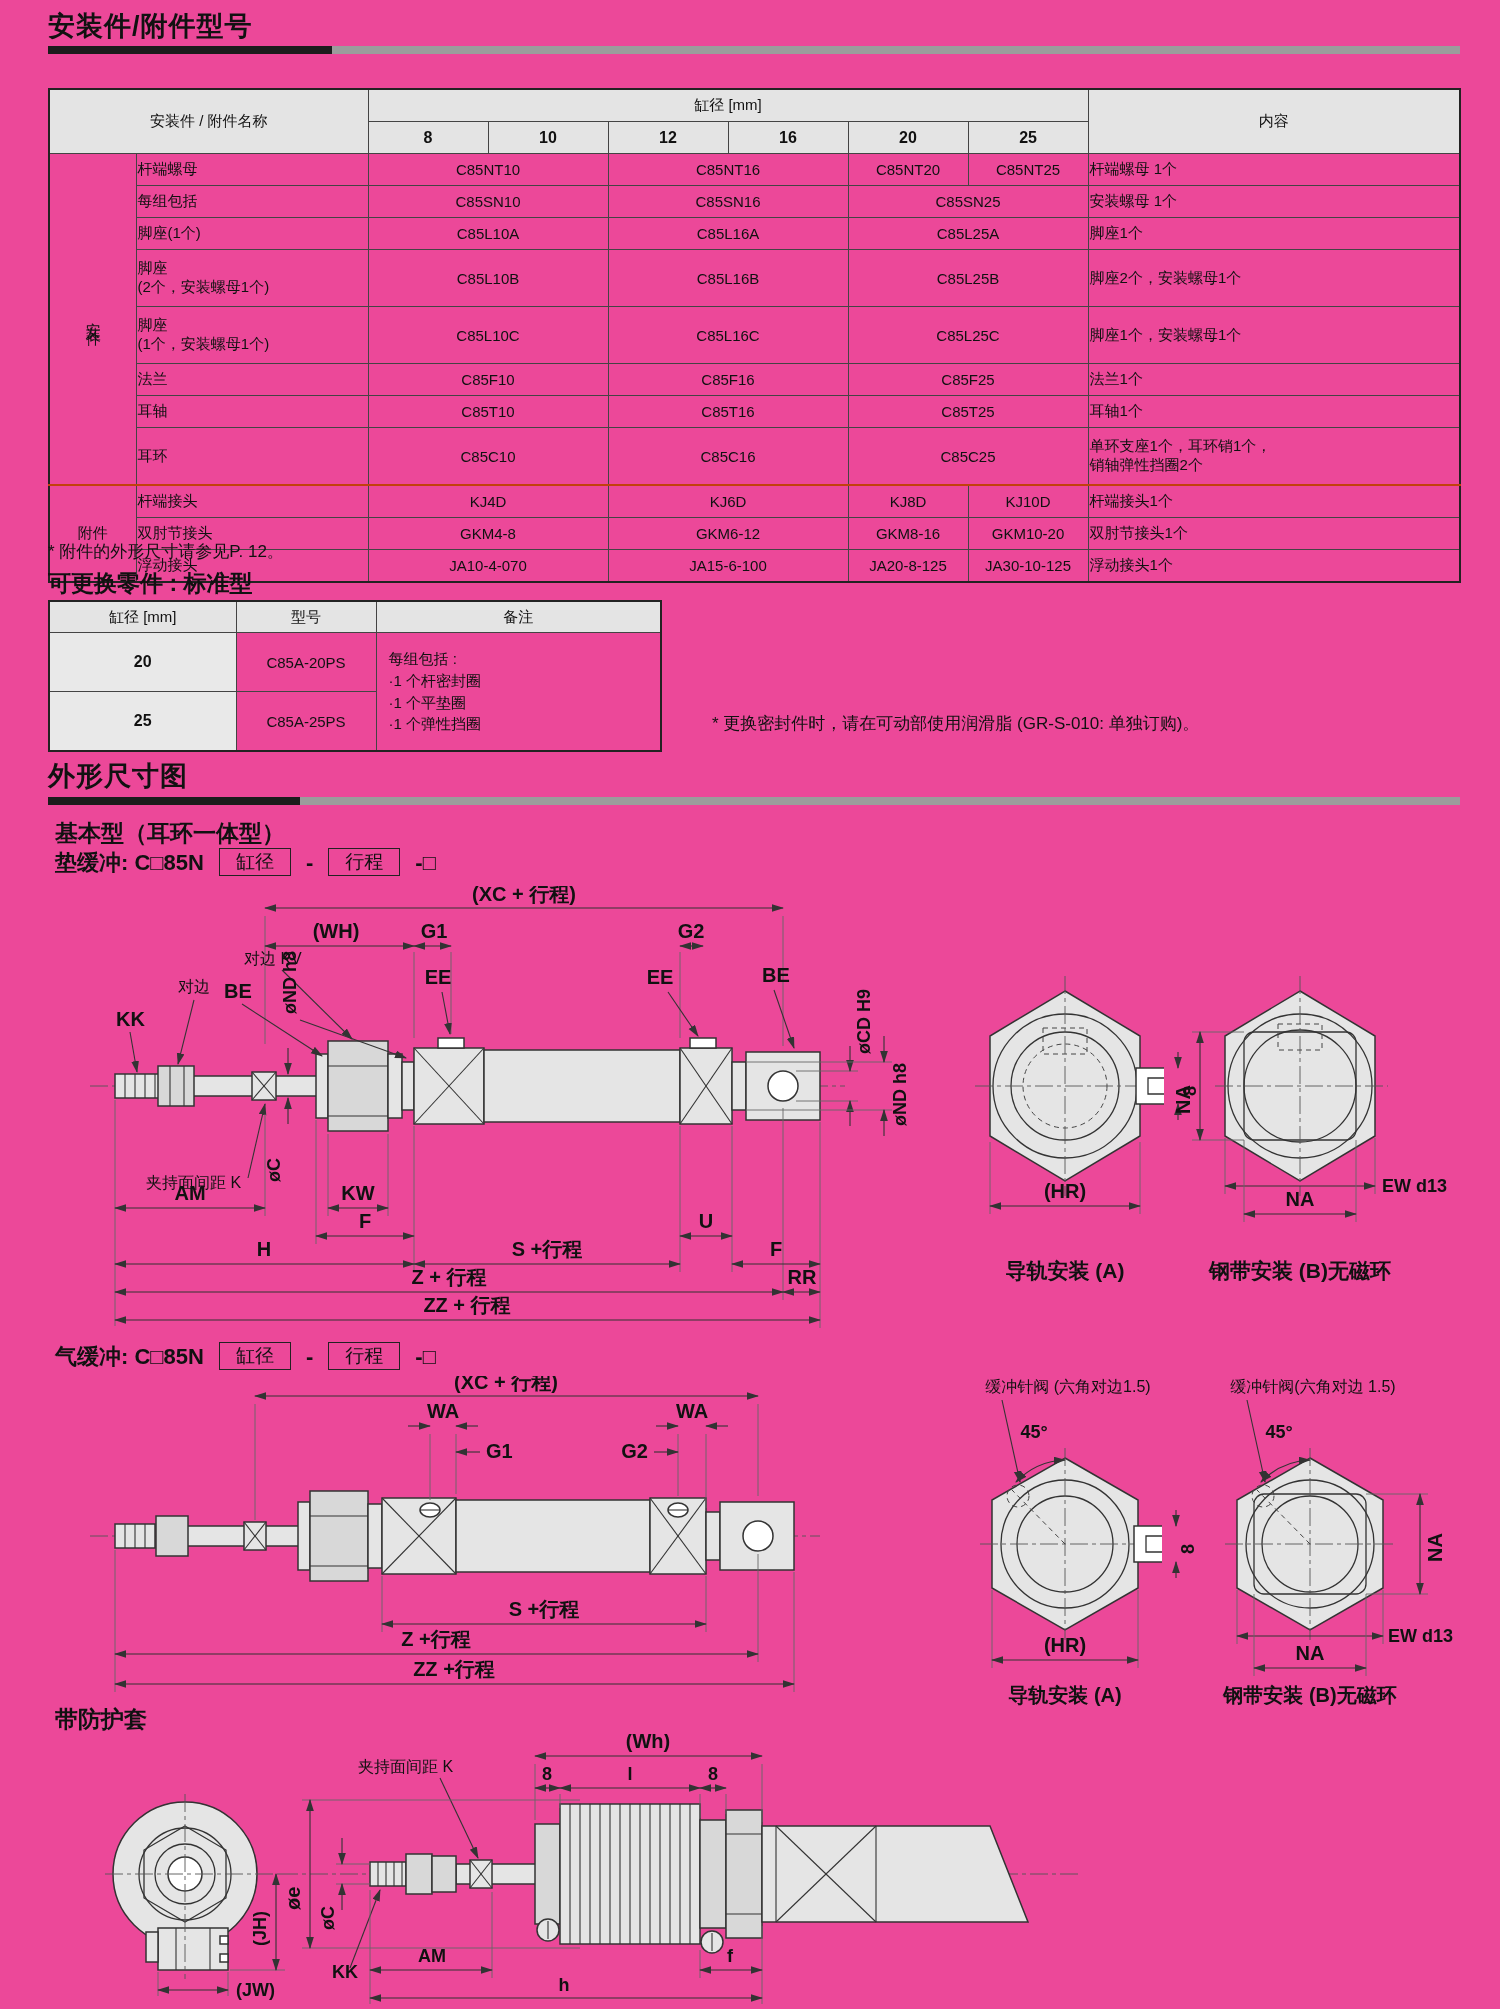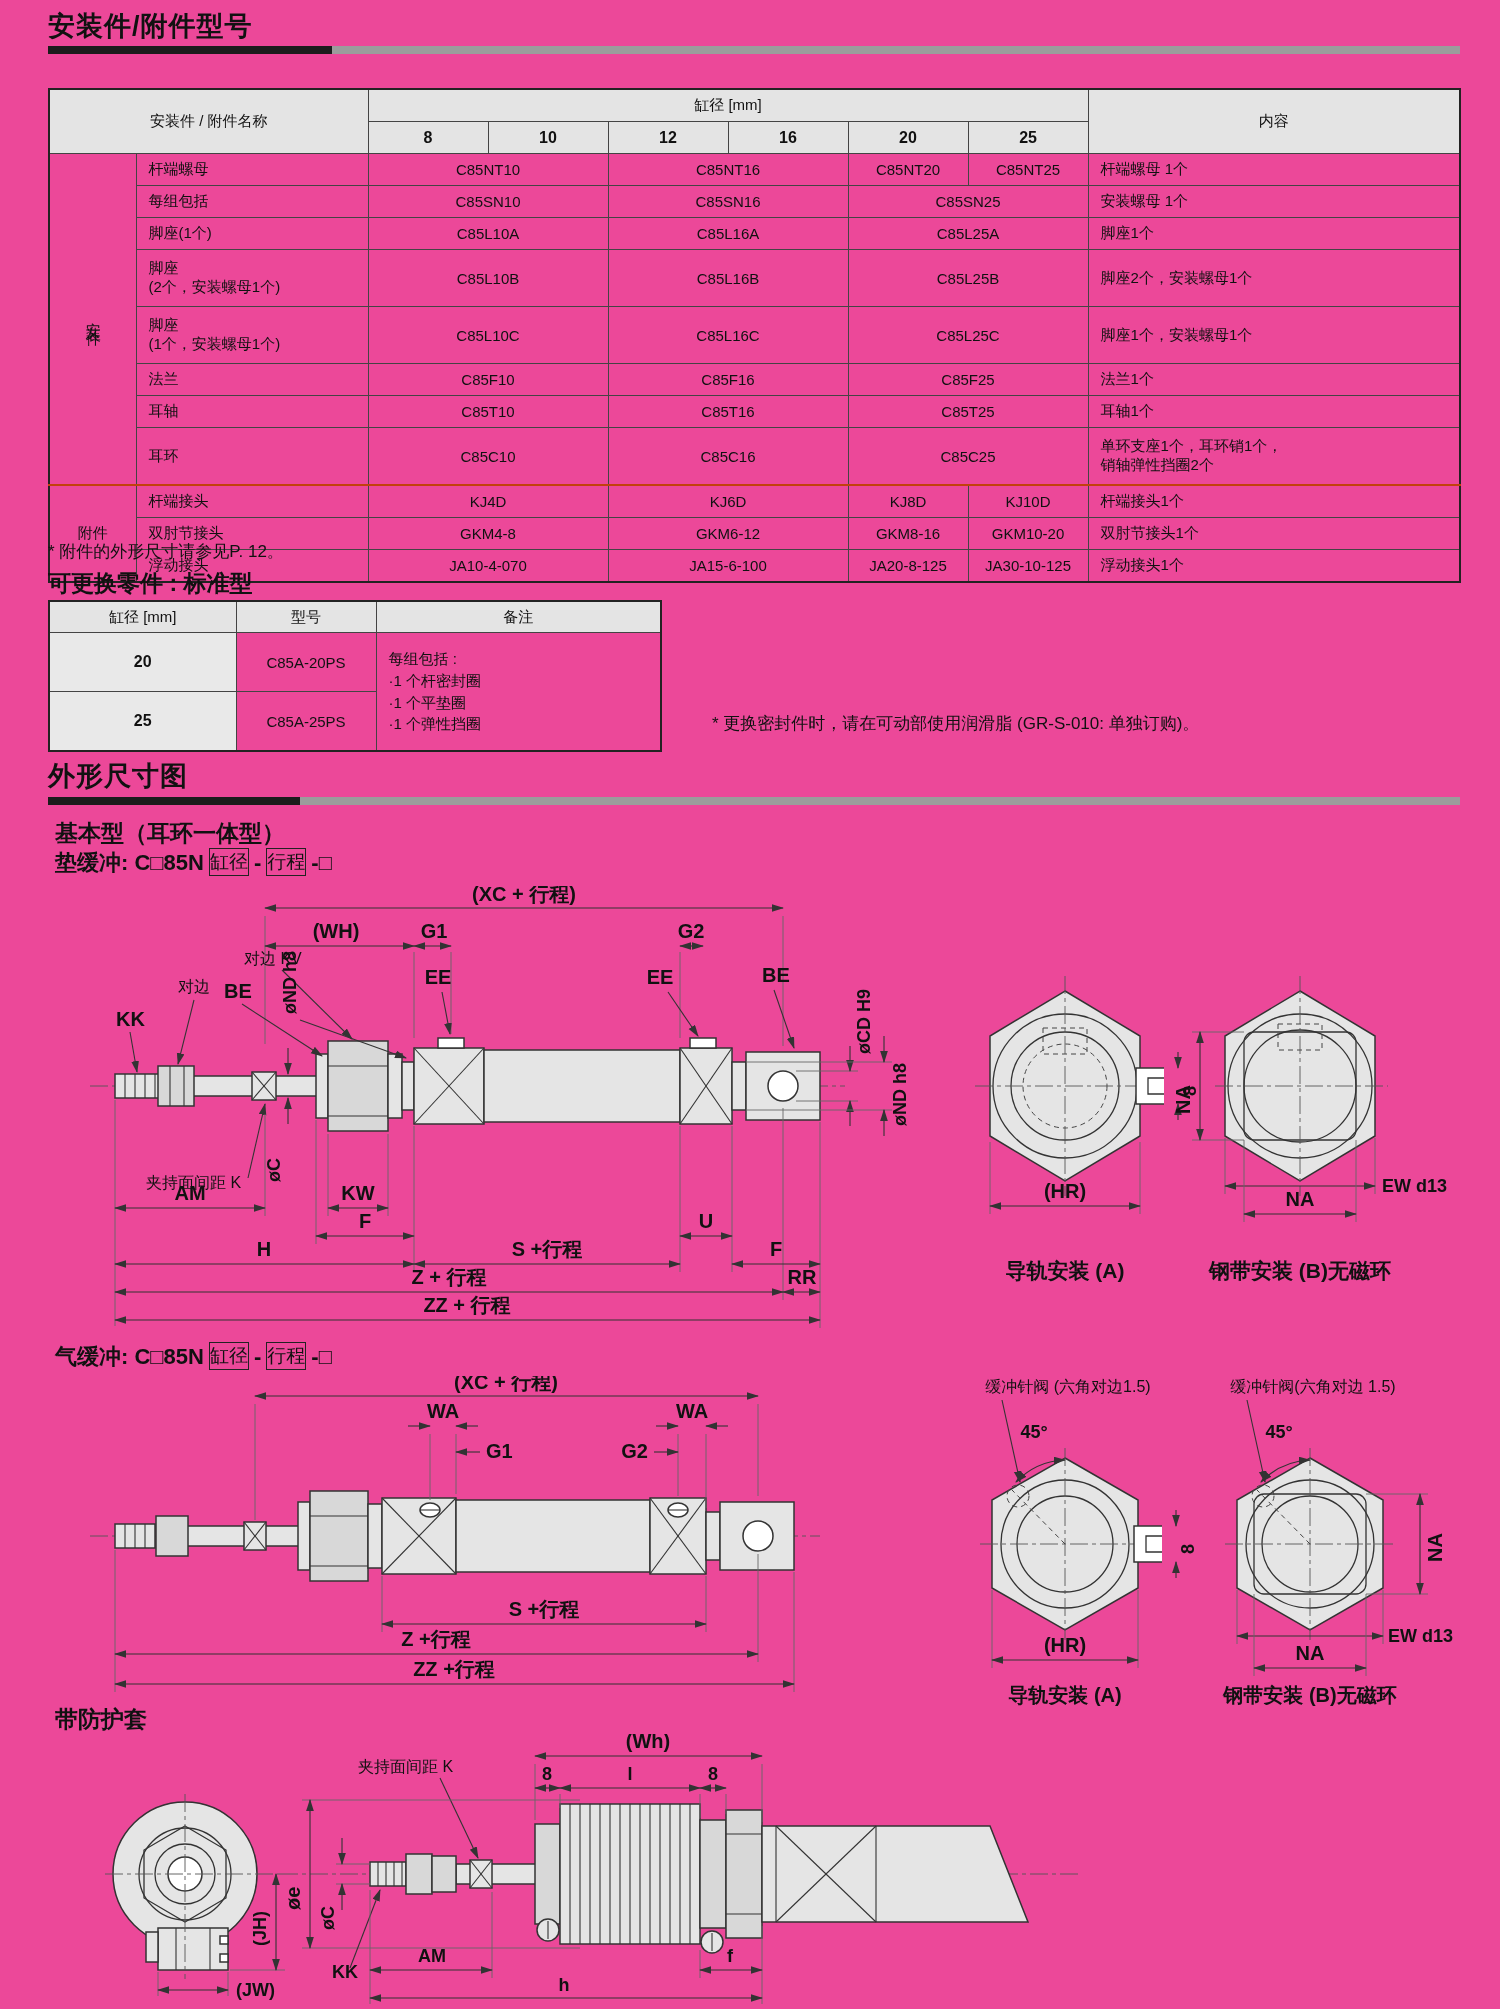--- a/index.html
+++ b/index.html
@@ -11,31 +11,31 @@
   .bar{height:8px;font-size:0;}
   .bar .b{display:inline-block;height:100%;background:#1c1c1c;vertical-align:top;}
   .bar .g{display:inline-block;height:100%;background:#9c9c9c;vertical-align:top;}
   table{border-collapse:collapse;table-layout:fixed;font-size:15px;}
   .t1{width:1411px;border:2px solid #222;}
   .t1 th,.t1 td{border:1px solid #444;padding:2px 5px;text-align:center;vertical-align:middle;}
   .t1 th{background:#e4e4e4;font-weight:normal;height:27px;}
   .t1 th.bore{font-weight:bold;font-size:16px;}
   .t1 td{height:27px;}
   .t1 tr.r2 td{height:52px;}
-  .t1 td.nm,.t1 td.ct{text-align:left;padding-left:12px;}
+  .t1 td.nm,.t1 td.ct{text-align:left;padding-left:1px;}
   .t1 tr.acc-first td{border-top:2px solid #c2410c;}
   .vert{writing-mode:vertical-rl;text-orientation:upright;letter-spacing:5px;display:inline-block;}
   .t2{width:612px;border:2px solid #222;}
   .t2 th{background:#e4e4e4;border:1px solid #444;font-weight:normal;height:28px;}
   .t2 td{border:1px solid #444;text-align:center;height:56px;}
   .t2 td.bore2{background:#e9e9e9;font-weight:bold;font-size:16px;}
   .t2 td.rk{text-align:left;padding-left:12px;font-size:15px;line-height:1.45;}
   .note{font-size:17px;}
   .model-line{font-size:22px;font-weight:bold;white-space:nowrap;}
-  .model-line .bx{display:inline-block;border:1.5px solid #222;padding:0 0;margin:0 5px;font-size:19px;vertical-align:2px;font-weight:normal;}
+  .model-line .bx{display:inline-block;border:1.5px solid #222;padding:0 16px;margin:0 15px;font-size:19px;vertical-align:2px;font-weight:normal;}
   svg text{font-family:"Liberation Sans","DejaVu Sans",sans-serif;fill:#111;}
   .dimb{font-size:20px;font-weight:bold;}
   .dims{font-size:18px;font-weight:bold;}
   .cn{font-size:16px;}
   .cap{font-size:21px;font-weight:bold;}
   .p{fill:#e5e5e5;stroke:#333;stroke-width:1.5;}
   .p2{fill:#d8d8d8;stroke:#333;stroke-width:1.5;}
   .w{fill:#fff;stroke:#333;stroke-width:1.5;}
   .s{stroke:#333;stroke-width:1.3;fill:none;}
   .d{stroke:#333;stroke-width:1.1;fill:none;}

